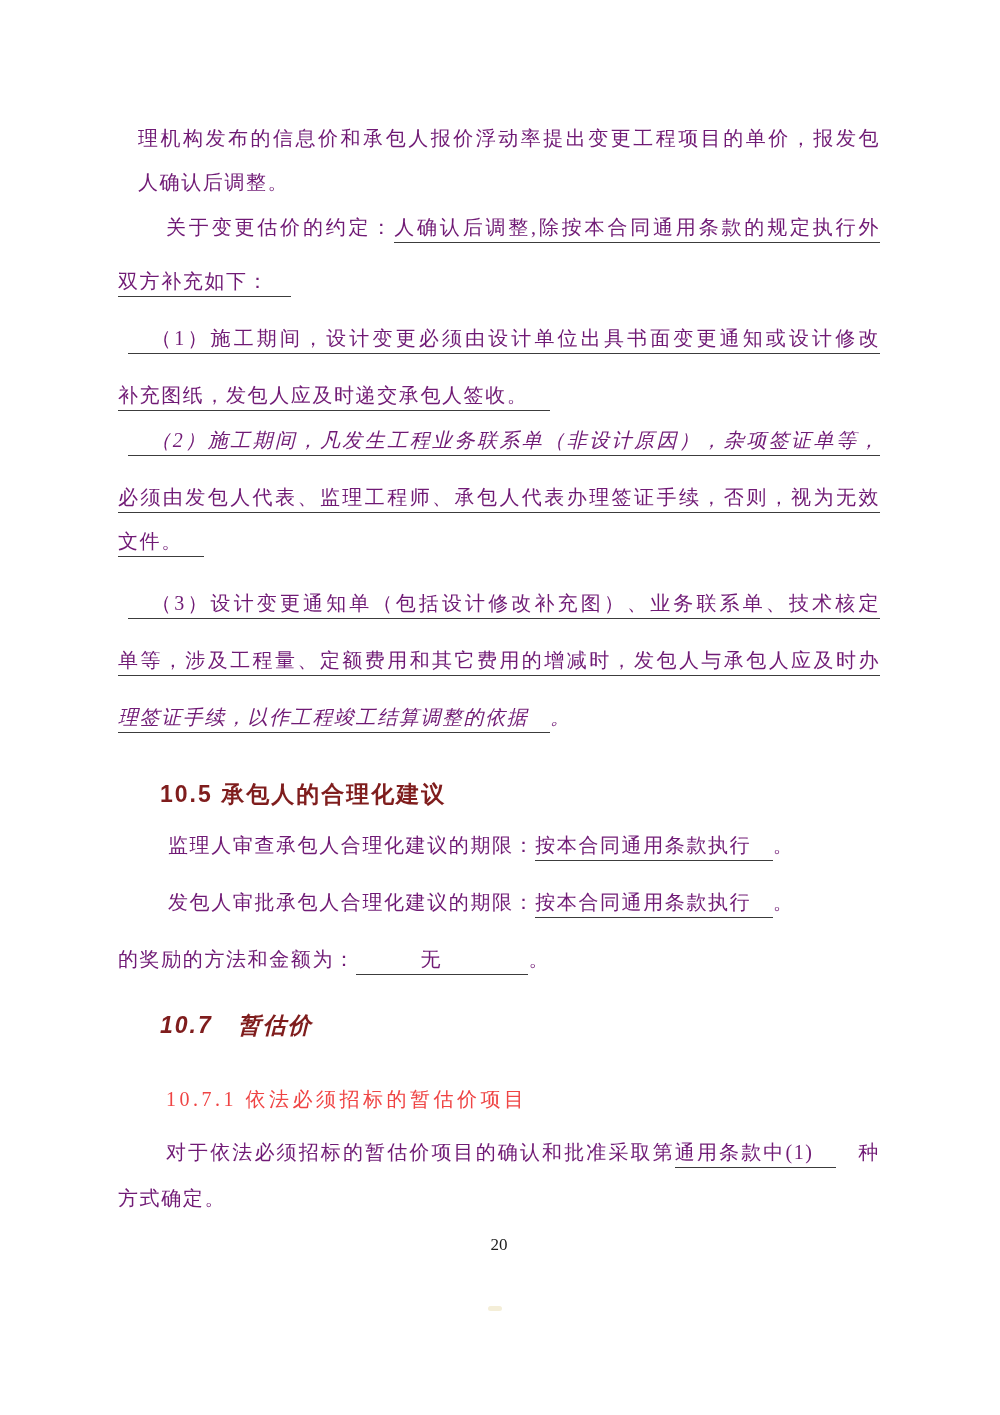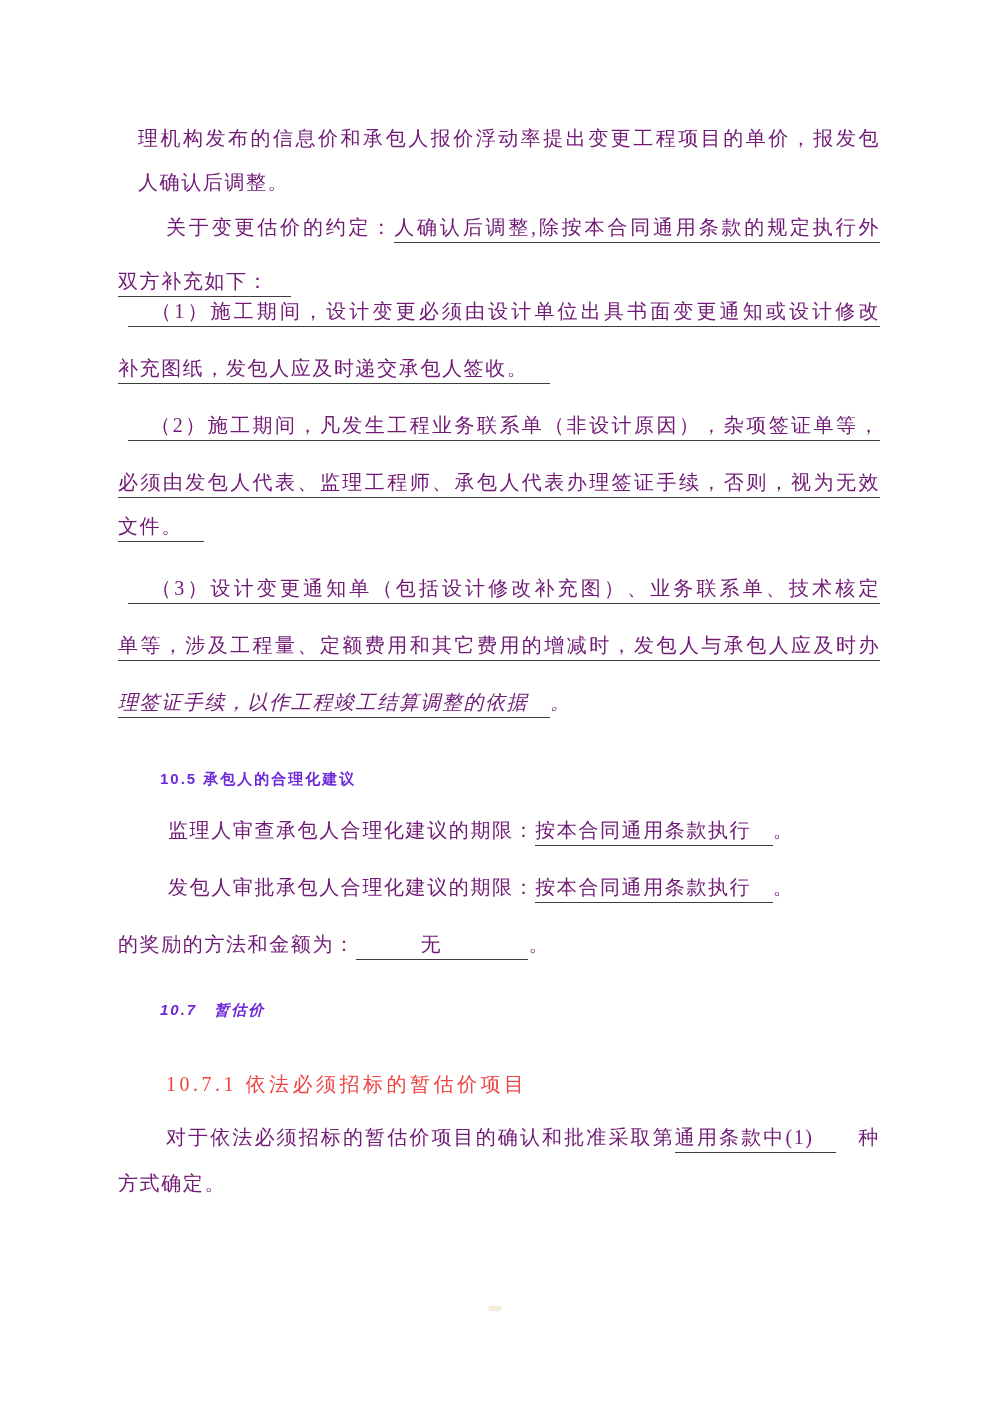--- a/index.html
+++ b/index.html
@@ -34,23 +34,23 @@
   }
   .u {
     border-bottom: 1.6px solid #3c3c3c;
     padding-bottom: 4px;
   }
   .h1 {
     height: 32px;
     line-height: 32px;
     font-family: "Liberation Sans", "DejaVu Sans", sans-serif;
     font-weight: 700;
-    font-size: 15px;
+    font-size: 23px;
     letter-spacing: 2px;
-    color: #6d28d9;
+    color: #7f1d1d;
   }
   .sub {
     letter-spacing: 3.5px;
     color: #ef4444;
   }
   .footer {
     margin-top: 22px;
     height: 20px;
     line-height: 20px;
     text-align: center;
@@ -72,32 +72,33 @@
 </head>
 <body>
 
 <div class="page">
   <div class="content">
     <div id="doc-lines">
         <div class="line fill" style="margin-top: 0px; padding-left: 20px;"><span class="plain">理机构发布的信息价和承包人报价浮动率提出变更工程项目的单价，报发包</span><span class="u"></span><span class="plain"></span></div>
         <div class="line" style="margin-top: 14px; padding-left: 20px;"><span class="plain">人确认后调整。</span><span class="u"></span><span class="plain"></span></div>
         <div class="line fill" style="margin-top: 15px; padding-left: 48px;"><span class="plain">关于变更估价的约定：</span><span class="u">人确认后调整,除按本合同通用条款的规定执行外</span><span class="plain"></span></div>
         <div class="line" style="margin-top: 24px; padding-left: 0px;"><span class="plain"></span><span class="u">双方补充如下：　</span><span class="plain"></span></div>
-        <div class="line fill" style="padding-left: 10px;"><span class="plain"></span><span class="u">　（1）施工期间，设计变更必须由设计单位出具书面变更通知或设计修改</span><span class="plain"></span></div>
+        <div class="line fill" style="margin-top: 27px; padding-left: 10px;"><span class="plain"></span><span class="u">　（1）施工期间，设计变更必须由设计单位出具书面变更通知或设计修改</span><span class="plain"></span></div>
         <div class="line" style="margin-top: 27px; padding-left: 0px;"><span class="plain"></span><span class="u">补充图纸，发包人应及时递交承包人签收。　</span><span class="plain"></span></div>
-        <div class="line fill" style="margin-top: 27px; padding-left: 10px;"><span class="plain"></span><span class="u">　（2）施工期间，凡发生工程业务联系单（非设计原因），杂项签证单等，</span><span class="plain"></span></div>
+        <div class="line fill" style="margin-top: 15px; padding-left: 10px; font-style: italic;"><span class="plain"></span><span class="u">　（2）施工期间，凡发生工程业务联系单（非设计原因），杂项签证单等，</span><span class="plain"></span></div>
         <div class="line fill" style="margin-top: 27px; padding-left: 0px;"><span class="plain"></span><span class="u">必须由发包人代表、监理工程师、承包人代表办理签证手续，否则，视为无效</span><span class="plain"></span></div>
         <div class="line" style="margin-top: 14px; padding-left: 0px;"><span class="plain"></span><span class="u">文件。　</span><span class="plain"></span></div>
         <div class="line fill" style="margin-top: 32px; padding-left: 10px;"><span class="plain"></span><span class="u">　（3）设计变更通知单（包括设计修改补充图）、业务联系单、技术核定</span><span class="plain"></span></div>
         <div class="line fill" style="margin-top: 27px; padding-left: 0px;"><span class="plain"></span><span class="u">单等，涉及工程量、定额费用和其它费用的增减时，发包人与承包人应及时办</span><span class="plain"></span></div>
         <div class="line" style="margin-top: 27px; padding-left: 0px; font-style: italic;"><span class="plain"></span><span class="u">理签证手续，以作工程竣工结算调整的依据　</span><span class="plain">。</span></div>
         <div class="line h1" style="margin-top: 46px; padding-left: 42px;">10.5 承包人的合理化建议</div>
         <div class="line" style="margin-top: 20px; padding-left: 50px;"><span class="plain">监理人审查承包人合理化建议的期限：</span><span class="u">按本合同通用条款执行　</span><span class="plain">。</span></div>
         <div class="line" style="margin-top: 27px; padding-left: 50px;"><span class="plain">发包人审批承包人合理化建议的期限：</span><span class="u">按本合同通用条款执行　</span><span class="plain">。</span></div>
         <div class="line" style="margin-top: 27px; padding-left: 0px;"><span class="plain">的奖励的方法和金额为：</span><span class="u">　　　无　　　　</span><span class="plain">。</span></div>
         <div class="line h1" style="margin-top: 35px; padding-left: 42px; font-style: italic;">10.7　暂估价</div>
         <div class="line sub" style="margin-top: 43px; padding-left: 48px;">10.7.1 依法必须招标的暂估价项目</div>
         <div class="line fill" style="margin-top: 23px; padding-left: 48px;"><span class="plain">对于依法必须招标的暂估价项目的确认和批准采取第</span><span class="u">通用条款中(1)　</span><span class="plain">　种</span></div>
         <div class="line" style="margin-top: 16px; padding-left: 0px;"><span class="plain">方式确定。</span><span class="u"></span><span class="plain"></span></div>
       </div>
+    <div class="footer">20</div>
   </div>
   <div class="smudge"></div>
 </div>
 
 </body></html>

